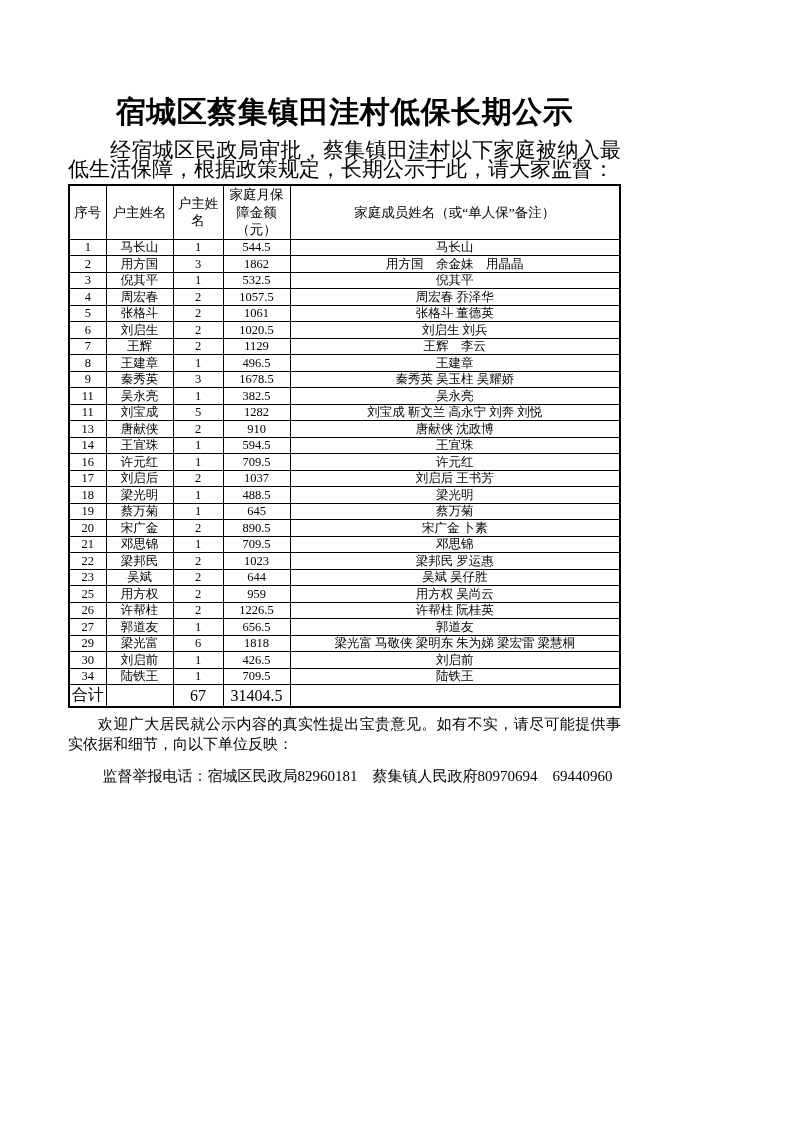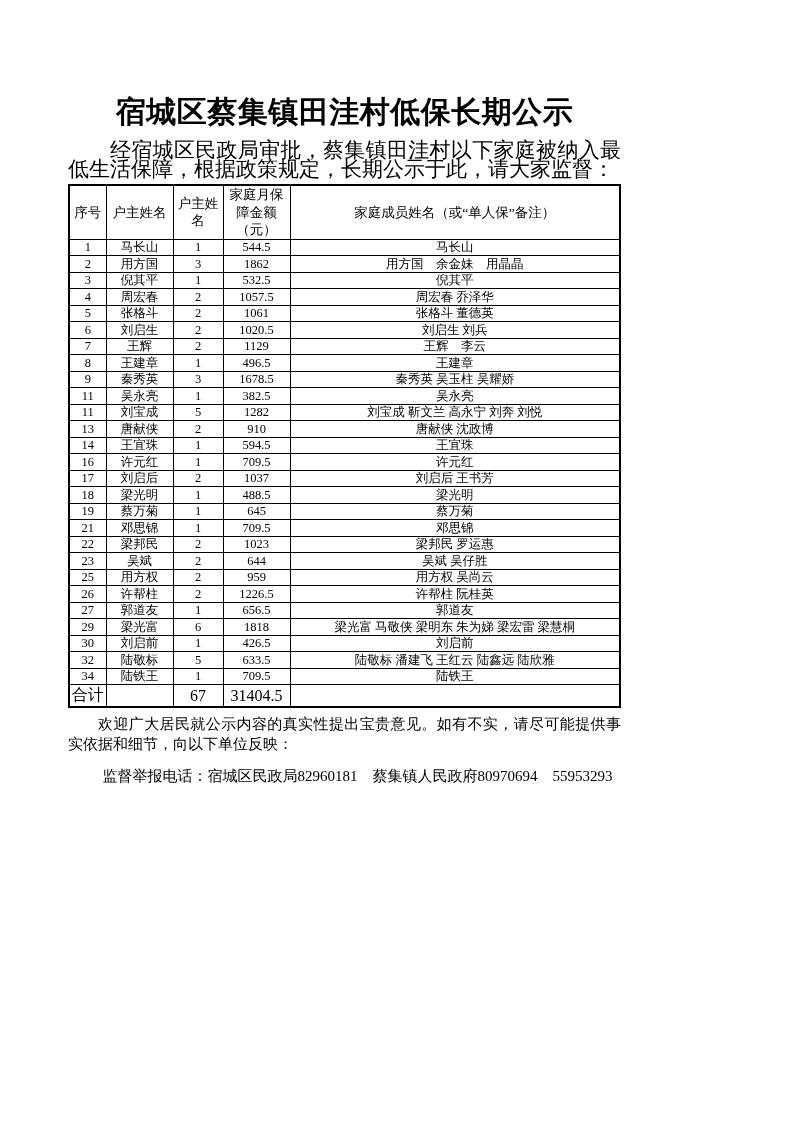--- a/index.html
+++ b/index.html
@@ -223,20 +223,27 @@
             <td>梁光明</td>
           </tr>
           <tr>
             <td>19</td>
             <td>蔡万菊</td>
             <td>1</td>
             <td>645</td>
             <td>蔡万菊</td>
           </tr>
           <tr>
+            <td>20</td>
+            <td>宋广金</td>
+            <td>2</td>
+            <td>890.5</td>
+            <td>宋广金 卜素</td>
+          </tr>
+          <tr>
             <td>21</td>
             <td>邓思锦</td>
             <td>1</td>
             <td>709.5</td>
             <td>邓思锦</td>
           </tr>
           <tr>
             <td>22</td>
             <td>梁邦民</td>
             <td>2</td>
@@ -277,27 +284,20 @@
             <td>6</td>
             <td>1818</td>
             <td>梁光富 马敬侠 梁明东 朱为娣 梁宏雷 梁慧桐</td>
           </tr>
           <tr>
             <td>30</td>
             <td>刘启前</td>
             <td>1</td>
             <td>426.5</td>
             <td>刘启前</td>
-          </tr>
-          <tr>
-            <td>32</td>
-            <td>陆敬标</td>
-            <td>5</td>
-            <td>633.5</td>
-            <td>陆敬标 潘建飞 王红云 陆鑫远 陆欣雅</td>
           </tr>
           <tr>
             <td>34</td>
             <td>陆铁王</td>
             <td>1</td>
             <td>709.5</td>
             <td>陆铁王</td>
           </tr>
         </tbody>
       <tfoot>
@@ -306,16 +306,16 @@
           <td></td>
           <td>67</td>
           <td>31404.5</td>
           <td></td>
         </tr>
       </tfoot>
     </table>
 
     <p class="footer-note">欢迎广大居民就公示内容的真实性提出宝贵意见。如有不实，请尽可能提供事实依据和细节，向以下单位反映：</p>
 
-    <p class="hotline">监督举报电话：宿城区民政局82960181　蔡集镇人民政府80970694　55953293</p>
+    <p class="hotline">监督举报电话：宿城区民政局82960181　蔡集镇人民政府80970694　69440960</p>
 
   </div>
 </div>
 
 </body></html>

